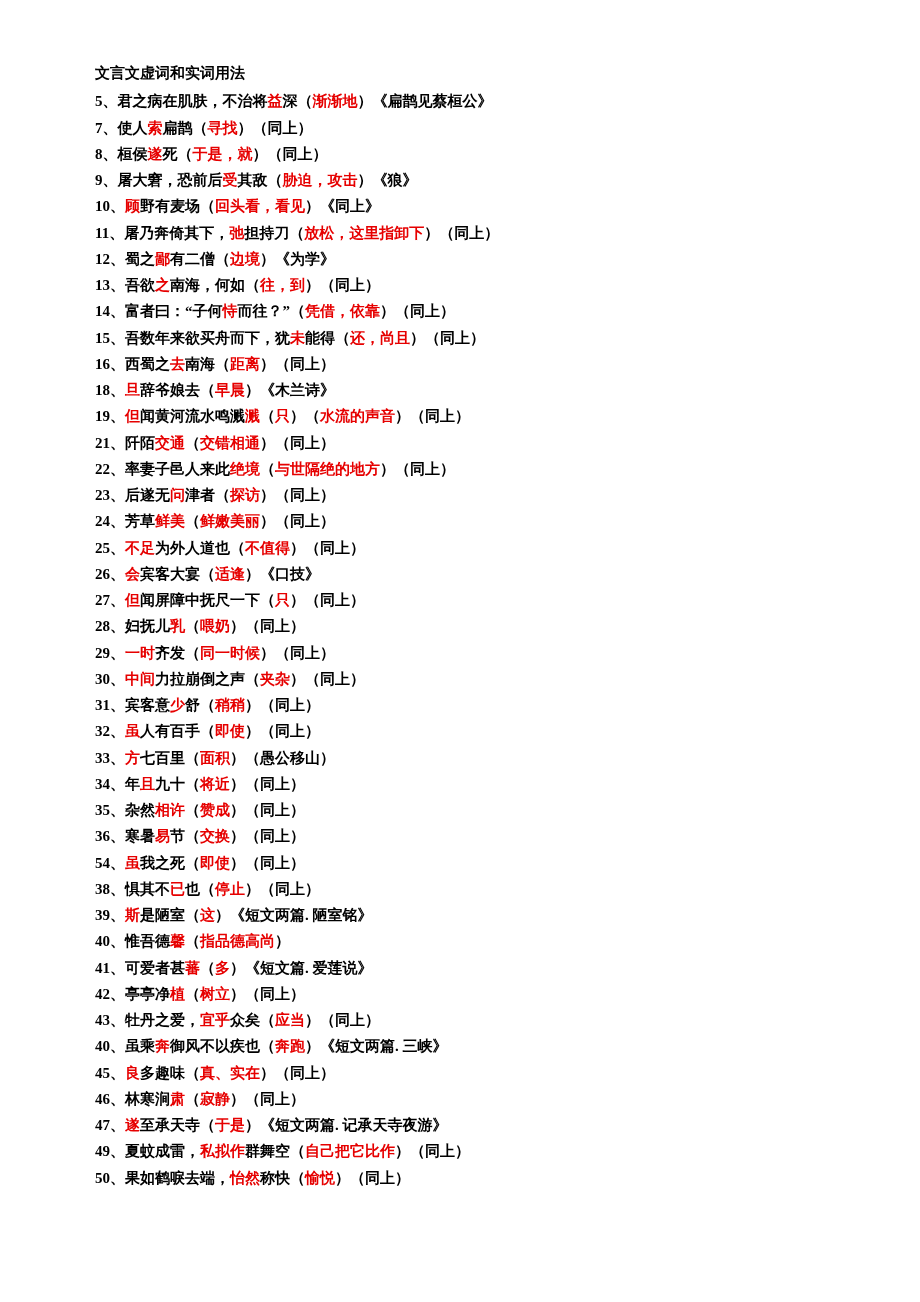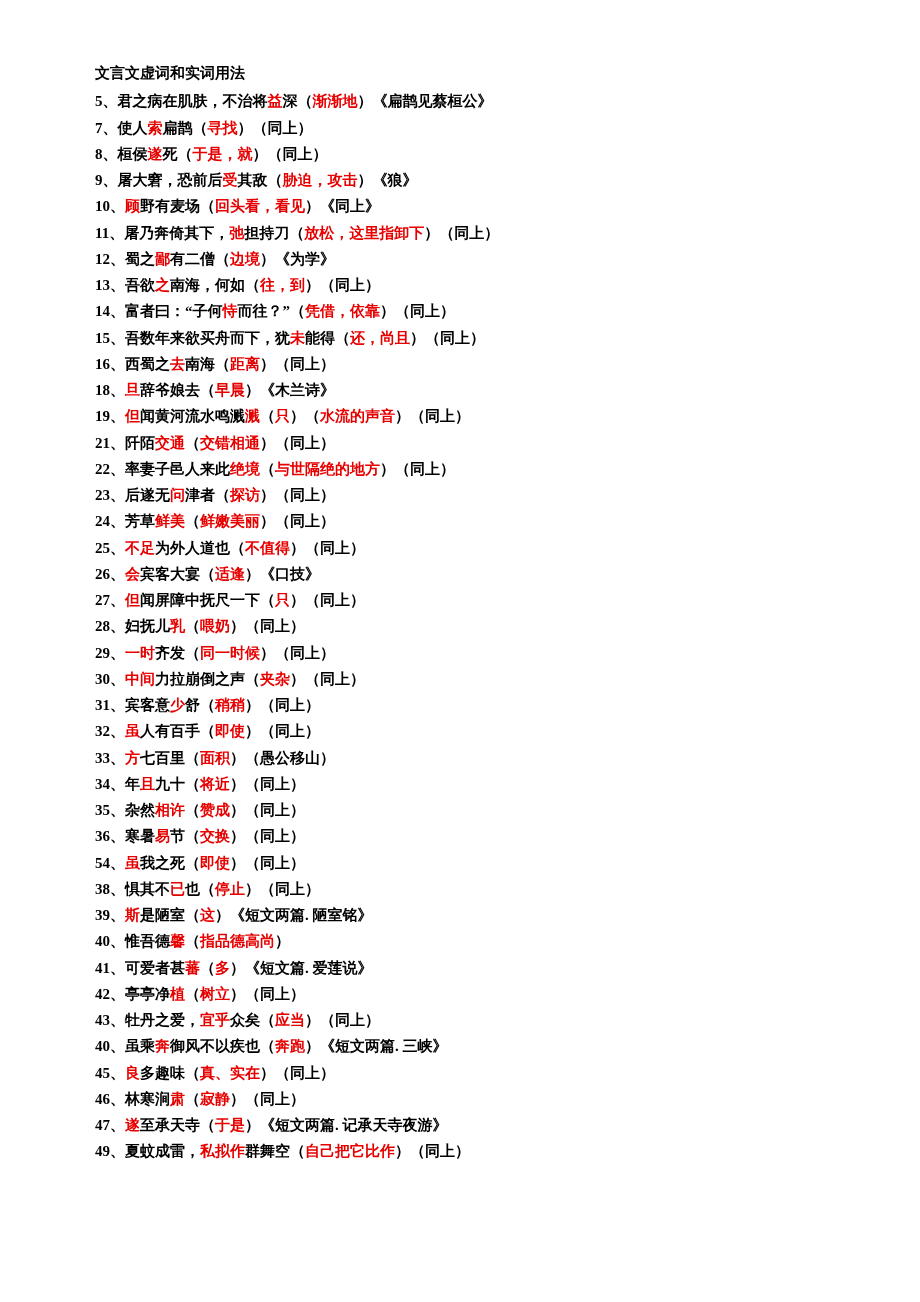--- a/index.html
+++ b/index.html
@@ -70,13 +70,14 @@
     <div class="entry"><span class="num black">39、</span><span class="red">斯</span><span class="black">是陋室（</span><span class="red">这</span><span class="black">）《短文两篇. 陋室铭》</span></div>
     <div class="entry"><span class="num black">40、</span><span class="black">惟吾德</span><span class="red">馨</span><span class="black">（</span><span class="red">指品德高尚</span><span class="black">）</span></div>
     <div class="entry"><span class="num black">41、</span><span class="black">可爱者甚</span><span class="red">蕃</span><span class="black">（</span><span class="red">多</span><span class="black">）《短文篇. 爱莲说》</span></div>
     <div class="entry"><span class="num black">42、</span><span class="black">亭亭净</span><span class="red">植</span><span class="black">（</span><span class="red">树立</span><span class="black">）（同上）</span></div>
     <div class="entry"><span class="num black">43、</span><span class="black">牡丹之爱，</span><span class="red">宜乎</span><span class="black">众矣（</span><span class="red">应当</span><span class="black">）（同上）</span></div>
     <div class="entry"><span class="num black">40、</span><span class="black">虽乘</span><span class="red">奔</span><span class="black">御风不以疾也（</span><span class="red">奔跑</span><span class="black">）《短文两篇. 三峡》</span></div>
     <div class="entry"><span class="num black">45、</span><span class="red">良</span><span class="black">多趣味（</span><span class="red">真、实在</span><span class="black">）（同上）</span></div>
     <div class="entry"><span class="num black">46、</span><span class="black">林寒涧</span><span class="red">肃</span><span class="black">（</span><span class="red">寂静</span><span class="black">）（同上）</span></div>
     <div class="entry"><span class="num black">47、</span><span class="red">遂</span><span class="black">至承天寺（</span><span class="red">于是</span><span class="black">）《短文两篇. 记承天寺夜游》</span></div>
     <div class="entry"><span class="num black">49、</span><span class="black">夏蚊成雷，</span><span class="red">私拟作</span><span class="black">群舞空（</span><span class="red">自己把它比作</span><span class="black">）（同上）</span></div>
+    <div class="entry"><span class="num black">50、</span><span class="black">果如鹤唳去端，</span><span class="red">怡然</span><span class="black">称快（</span><span class="red">愉悦</span><span class="black">）（同上）</span></div>
   </div>
 
 </body></html>

